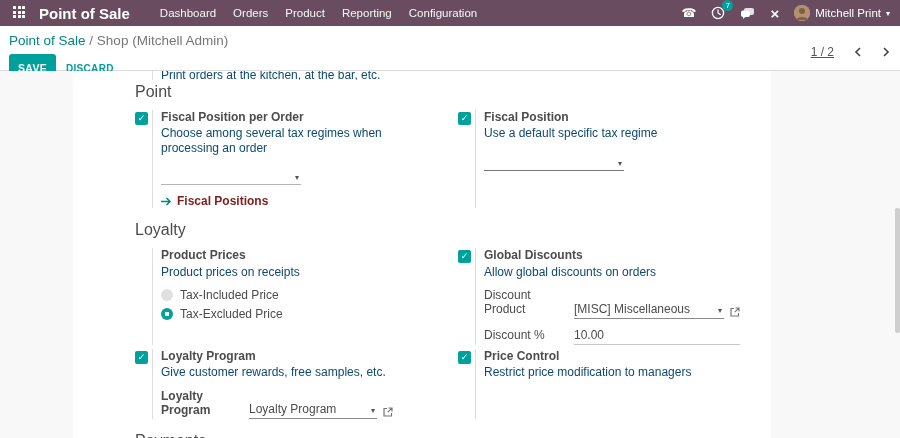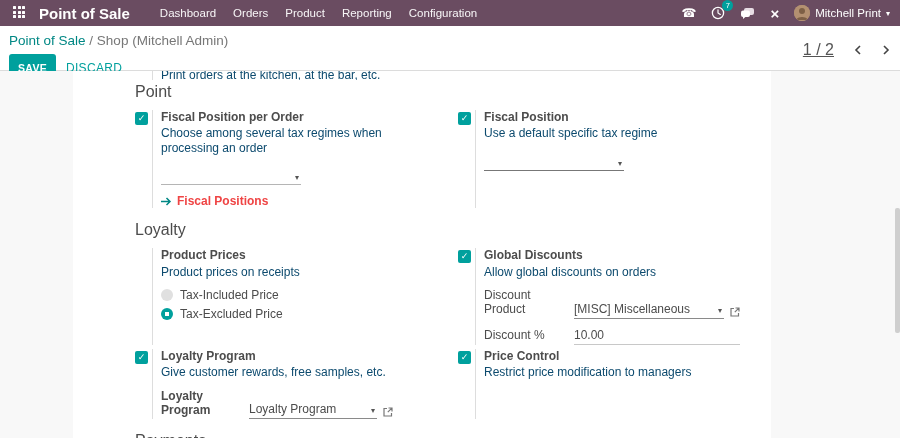--- a/index.html
+++ b/index.html
@@ -23,22 +23,22 @@
   .avatar { width:16px; height:16px; border-radius:50%; overflow:hidden; background:#b08f72; flex:none; }
   .ucaret { font-size:8px; }
 
   
   .control { height:45px; border-bottom:1px solid #dcdcdc; position:relative; padding:7px 10px 0 9px; background:#fff; }
   .breadcrumb { font-size:13.5px; }
   .bc-app { color:#008784; cursor:pointer; }
   .bc-sep, .bc-page { color:#777; }
   .btns { margin-top:6px; display:flex; align-items:center; gap:4px; }
   .save { background:#00A09D; color:#fff; font-size:10.5px; font-weight:700; padding:8px 9px; border:none; border-radius:3px; letter-spacing:.3px; cursor:pointer; font-family:inherit; }
-  .discard { color:#00A09D; font-size:12px; font-weight:400; background:none; border:none; letter-spacing:.3px; cursor:pointer; font-family:inherit; }
-  .pager { position:absolute; right:10px; bottom:11px; display:flex; align-items:center; gap:20px; font-size:16px; color:#555;text-decoration:underline; }
+  .discard { color:#00A09D; font-size:10px; font-weight:700; background:none; border:none; letter-spacing:.3px; cursor:pointer; font-family:inherit; }
+  .pager { position:absolute; right:10px; bottom:11px; display:flex; align-items:center; gap:20px; font-size:12px; color:#555;text-decoration:underline; }
   .pg-chev { cursor:pointer; display:flex; }
 
   
   .bodyarea { height:367px; background:#f8f8f8; position:relative; }
   .sheet { width:698px; margin-left:73px; background:#fff; height:100%; overflow:hidden; }
   .inner { padding:0 16px 0 62px; }
 
   .partial { height:9px; overflow:hidden; }
   .partial .bcontent { padding-top:0; }
   .partial .bhelp { margin-top:-3px; }
@@ -53,21 +53,21 @@
   .tick { color:#fff; font-size:9px; line-height:1; }
   .bcontent { border-left:1px solid #ddd; padding-left:8px; flex:1; min-width:0; }
   .btitle { font-size:12px; font-weight:700; color:#4c4c4c; line-height:1.2; }
   .bhelp { font-size:12px; color:#0c4a6e; margin-top:2px; line-height:1.2; }
 
   .select { position:relative; height:18px; border-bottom:1px solid #b5b5b5; margin-top:12px; cursor:pointer; }
   .select.dark { border-color:#777; }
   .w140 { width:140px; }
   .caret { position:absolute; right:2px; bottom:2px; font-size:8px; color:#555; line-height:1; }
 
-  .ilink { margin-top:9px; display:flex; align-items:center; gap:5px; color:#ef4444; font-size:12px; font-weight:700; cursor:pointer; }
+  .ilink { margin-top:9px; display:flex; align-items:center; gap:5px; color:#7f1d1d; font-size:12px; font-weight:700; cursor:pointer; }
 
   .fieldrow { display:flex; align-items:flex-end; margin-top:9px; font-size:12px; color:#4c4c4c; }
   .flabel { flex:none; line-height:1.2; padding-bottom:2px; }
   .flabel.bold { font-weight:700; }
   .fval { display:flex; align-items:flex-end; position:relative; padding:0 14px 2px 0; border-bottom:1px solid #8a8a8a; min-height:17px; cursor:pointer; }
   .fval.light { border-bottom-color:#c8c8c8; }
   .fval .caret { bottom:3px; }
   .extlink { margin-left:6px; margin-bottom:2px; cursor:pointer; display:flex; }
 
   .radio-row { display:flex; align-items:center; gap:7px; margin-top:5px; font-size:12px; color:#4c4c4c; cursor:pointer; }

